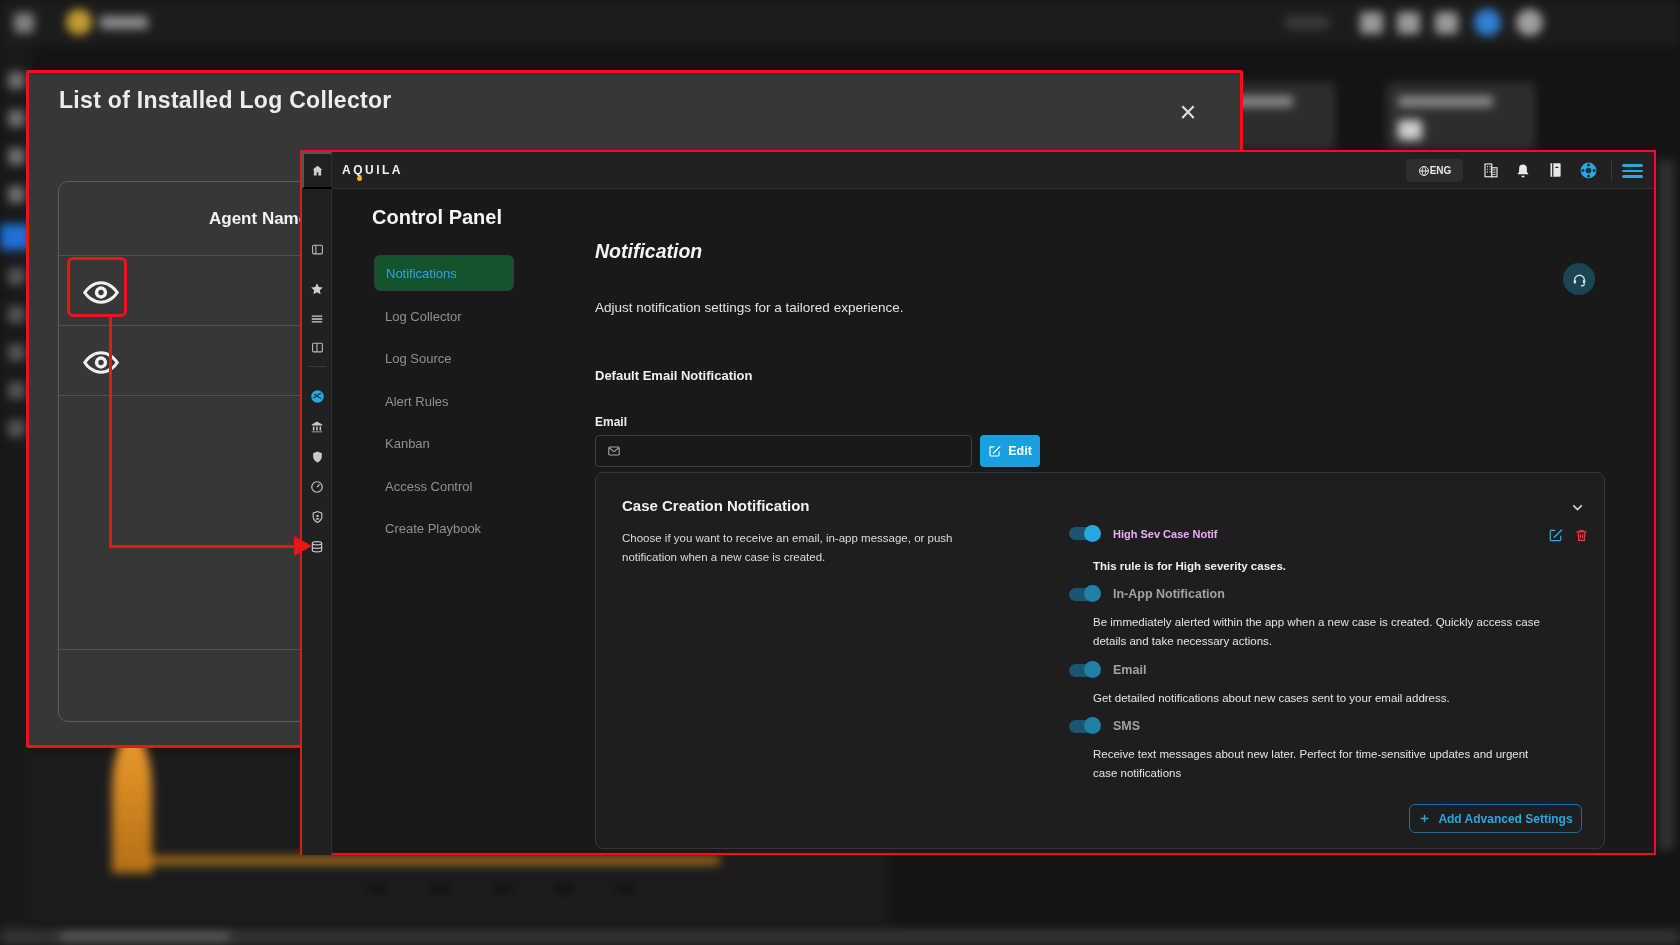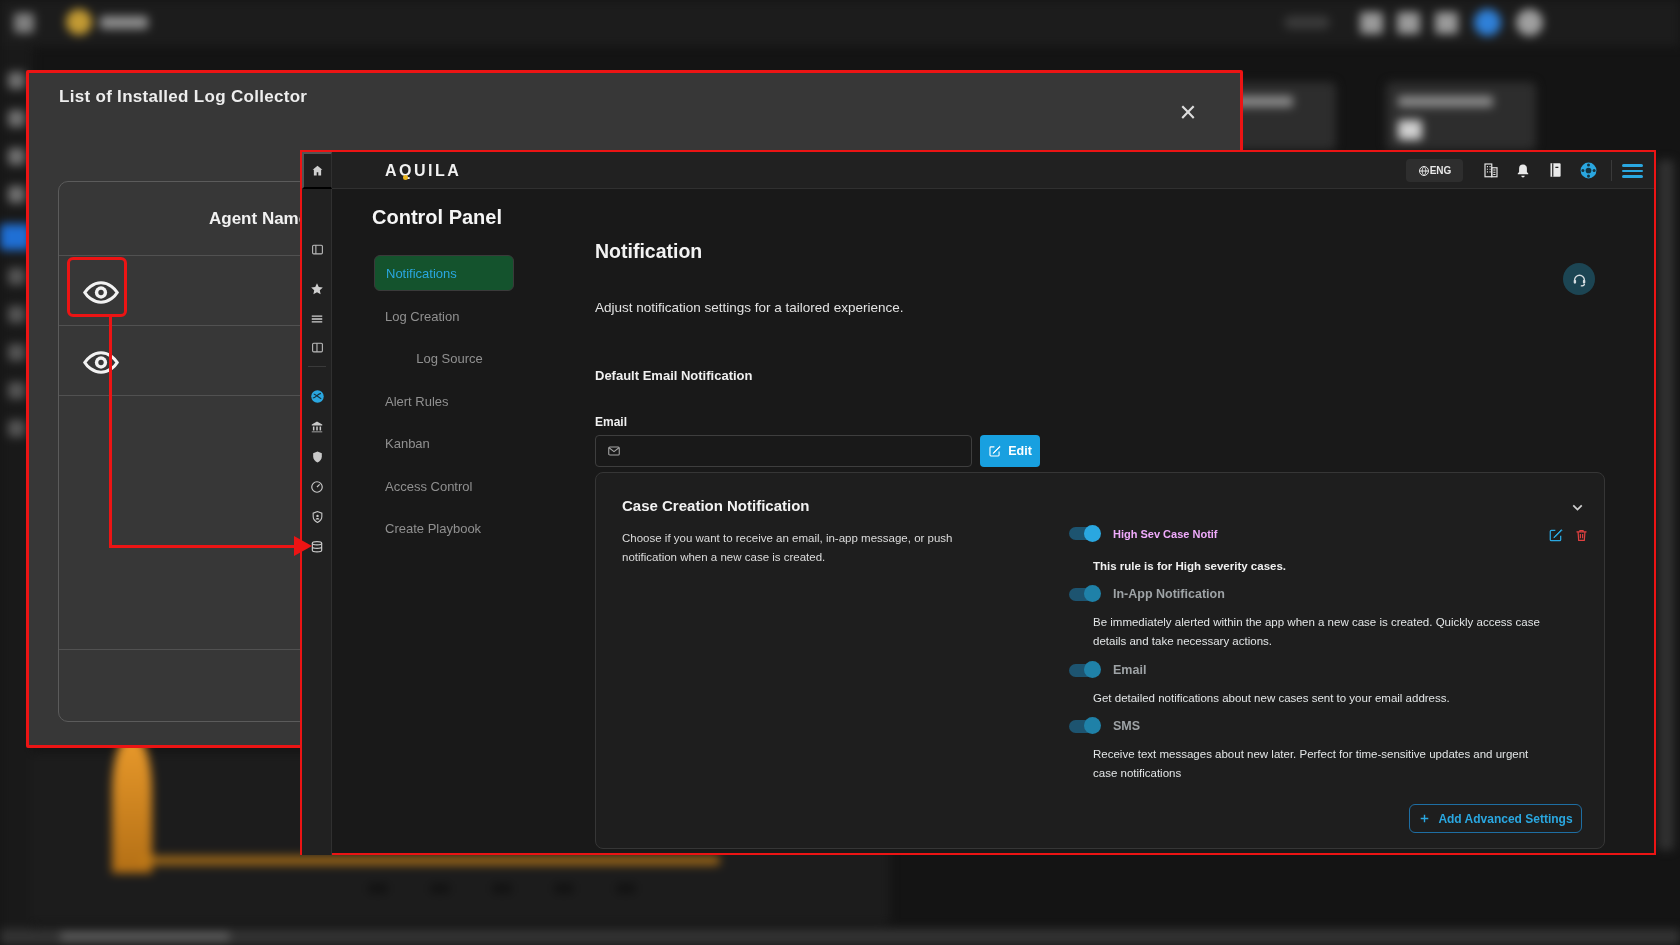--- a/index.html
+++ b/index.html
@@ -8,51 +8,51 @@
   }
   *{margin:0;padding:0;box-sizing:border-box;font-family:"Liberation Sans",sans-serif;}
   html,body{width:1680px;height:945px;overflow:hidden;background:#141414;}
   .a{position:absolute;}
   .stage{position:relative;width:1680px;height:945px;}
   
   .bg{filter:blur(5px);z-index:1;inset:0;}
   .blob{position:absolute;border-radius:3px;}
   
   .modal{left:26px;top:70px;width:1217px;height:678px;background:#373737;border:3px solid var(--annotation-red);border-radius:2px;z-index:10;}
-  .modal-title{left:30px;top:14px;font-size:17px;font-weight:700;color:#ededed;letter-spacing:.3px;}
+  .modal-title{left:30px;top:14px;font-size:23px;font-weight:700;color:#ededed;letter-spacing:.3px;}
   .modal-close{left:1140px;top:20px;width:38px;height:38px;background:none;border:none;color:#dedede;font-size:29px;line-height:38px;text-align:center;cursor:pointer;}
   .mtable{left:29px;top:108px;width:1160px;height:541px;border:1px solid #5b5b5b;border-radius:10px;overflow:hidden;}
   .mrow{position:relative;border-bottom:1px solid #515151;}
   .mth{height:74px;line-height:74px;padding-left:150px;font-size:17px;font-weight:700;color:#f2f2f2;}
   .eyebtn{position:absolute;left:24px;top:23px;width:40px;height:26px;background:none;border:none;cursor:pointer;}
   
   .ann{z-index:40;}
   .ann-rect{left:67px;top:257px;width:60px;height:60px;border:3px solid var(--annotation-red);border-radius:6px;}
   .ann-v{left:109px;top:315px;width:3px;height:232px;background:var(--annotation-red);}
   .ann-h{left:109px;top:545px;width:187px;height:3px;background:var(--annotation-red);}
   .ann-arrow{left:294px;top:536px;width:0;height:0;border-left:18px solid var(--annotation-red);border-top:10px solid transparent;border-bottom:10px solid transparent;}
   
   .win{left:300px;top:150px;width:1356px;height:705px;background:#1a1a1a;border:2px solid var(--annotation-red);z-index:20;}
   .wtop{left:0;top:0;width:1352px;height:37px;background:#212121;border-bottom:1px solid #303030;}
   .homecell{left:0;top:0;width:30px;height:37px;border-right:1px solid #303030;display:flex;align-items:center;justify-content:center;background:none;cursor:pointer;}
-  .logo{left:40px;top:0;height:37px;line-height:37px;font-size:16px;font-weight:800;color:#f2f2f2;letter-spacing:2.5px;margin-left:43px;}
+  .logo{left:40px;top:0;height:37px;line-height:37px;font-size:12px;font-weight:800;color:#f2f2f2;letter-spacing:2.5px;}
   .logo .q{position:relative;}
   .logo .q::after{content:"";position:absolute;left:4px;top:13px;width:5px;height:5px;border-radius:50%;background:var(--logo-dot-yellow);}
   .pill{left:1104px;top:7px;width:57px;height:23px;background:#2e2e2e;border:none;border-radius:4px;display:flex;align-items:center;justify-content:center;color:#e8e8e8;font-size:10px;font-weight:700;cursor:pointer;}
   .tico{background:none;border:none;cursor:pointer;padding:0;}
   .vdiv{left:1309px;top:8px;width:1px;height:21px;background:#3a3a3a;}
   .burger{left:1320px;top:12px;width:21px;cursor:pointer;background:none;border:none;}
   .burger i{display:block;height:2.5px;background:var(--accent-blue);border-radius:2px;margin-bottom:3px;}
   .rail{left:0;top:37px;width:30px;height:666px;background:#212121;border-right:1px solid #303030;}
   .rico{position:absolute;left:0;width:30px;display:flex;justify-content:center;background:none;border:none;cursor:pointer;}
   .content{left:30px;top:37px;width:1322px;height:664px;background:#191919;}
   .cp-title{left:40px;top:17px;font-size:20px;font-weight:600;color:#f5f5f5;}
   .nav-item{position:absolute;left:42px;width:140px;height:36px;line-height:36px;padding-left:11px;font-size:13px;color:#909090;cursor:pointer;border-radius:6px;}
   .nav-item.active{background:#14532d;border:1px solid #3a3a3a;color:var(--accent-blue);}
-  .h2{left:263px;top:51px;font-size:19.5px;font-weight:700;color:#f3f3f3;}
+  .h2{left:263px;top:51px;font-size:19.5px;font-weight:700;color:#f3f3f3;font-style:italic;}
   .sub{left:263px;top:111px;font-size:13.5px;font-weight:400;color:#e2e2e2;}
   .searchbox{left:263px;top:131px;width:427px;height:31px;border:1px solid #3e3e3e;border-radius:6px;display:flex;align-items:center;padding:0 10px;gap:8px;background:transparent;}
   .searchbox input{flex:1;background:transparent;border:none;outline:none;color:#cfcfcf;font-size:12px;}
   .searchbox input::placeholder{color:#8a8a8a;}
   .lbl-strong{left:263px;top:179px;font-size:13px;font-weight:700;color:#f0f0f0;}
   .lbl-desc{left:263px;top:199px;font-size:10.5px;color:#cfcfcf;}
   .lbl-email{left:263px;top:226px;font-size:12px;font-weight:700;color:#f0f0f0;}
   .emailbox{left:263px;top:246px;width:377px;height:32px;border:1px solid #3e3e3e;border-radius:4px;display:flex;align-items:center;padding:0 10px;gap:8px;}
   .emailbox input{flex:1;background:transparent;border:none;outline:none;color:#dddddd;font-size:12px;}
   .editbtn{left:648px;top:246px;width:60px;height:32px;background:var(--edit-button-blue);color:#fff;border:none;border-radius:4px;font-size:12.5px;font-weight:700;display:flex;align-items:center;justify-content:center;gap:6px;cursor:pointer;}
@@ -257,22 +257,22 @@
             <ellipse cx="12" cy="5.5" rx="8" ry="2.8"></ellipse>
             <path d="M4 5.5v6c0 1.6 3.6 2.8 8 2.8s8-1.2 8-2.8v-6M4 11.5v6c0 1.6 3.6 2.8 8 2.8s8-1.2 8-2.8v-6"></path>
           </svg>
         </button>
     </div>
 
     <div class="a content">
       <div class="a cp-title">Control Panel</div>
 
       <div class="nav-item active" style="top:66px;">Notifications</div>
-      <div class="nav-item" style="top:110px;">Log Creation</div>
-      <div class="nav-item" style="top:152px;text-align:center;">Log Source</div>
+      <div class="nav-item" style="top:110px;">Log Collector</div>
+      <div class="nav-item" style="top:152px;">Log Source</div>
       <div class="nav-item" style="top:195px;">Alert Rules</div>
       <div class="nav-item" style="top:237px;">Kanban</div>
       <div class="nav-item" style="top:280px;">Access Control</div>
       <div class="nav-item" style="top:322px;">Create Playbook</div>
 
       <div class="a h2">Notification</div>
       <div class="a sub">Adjust notification settings for a tailored experience.</div>
 
 
       <div class="a lbl-strong">Default Email Notification</div>

